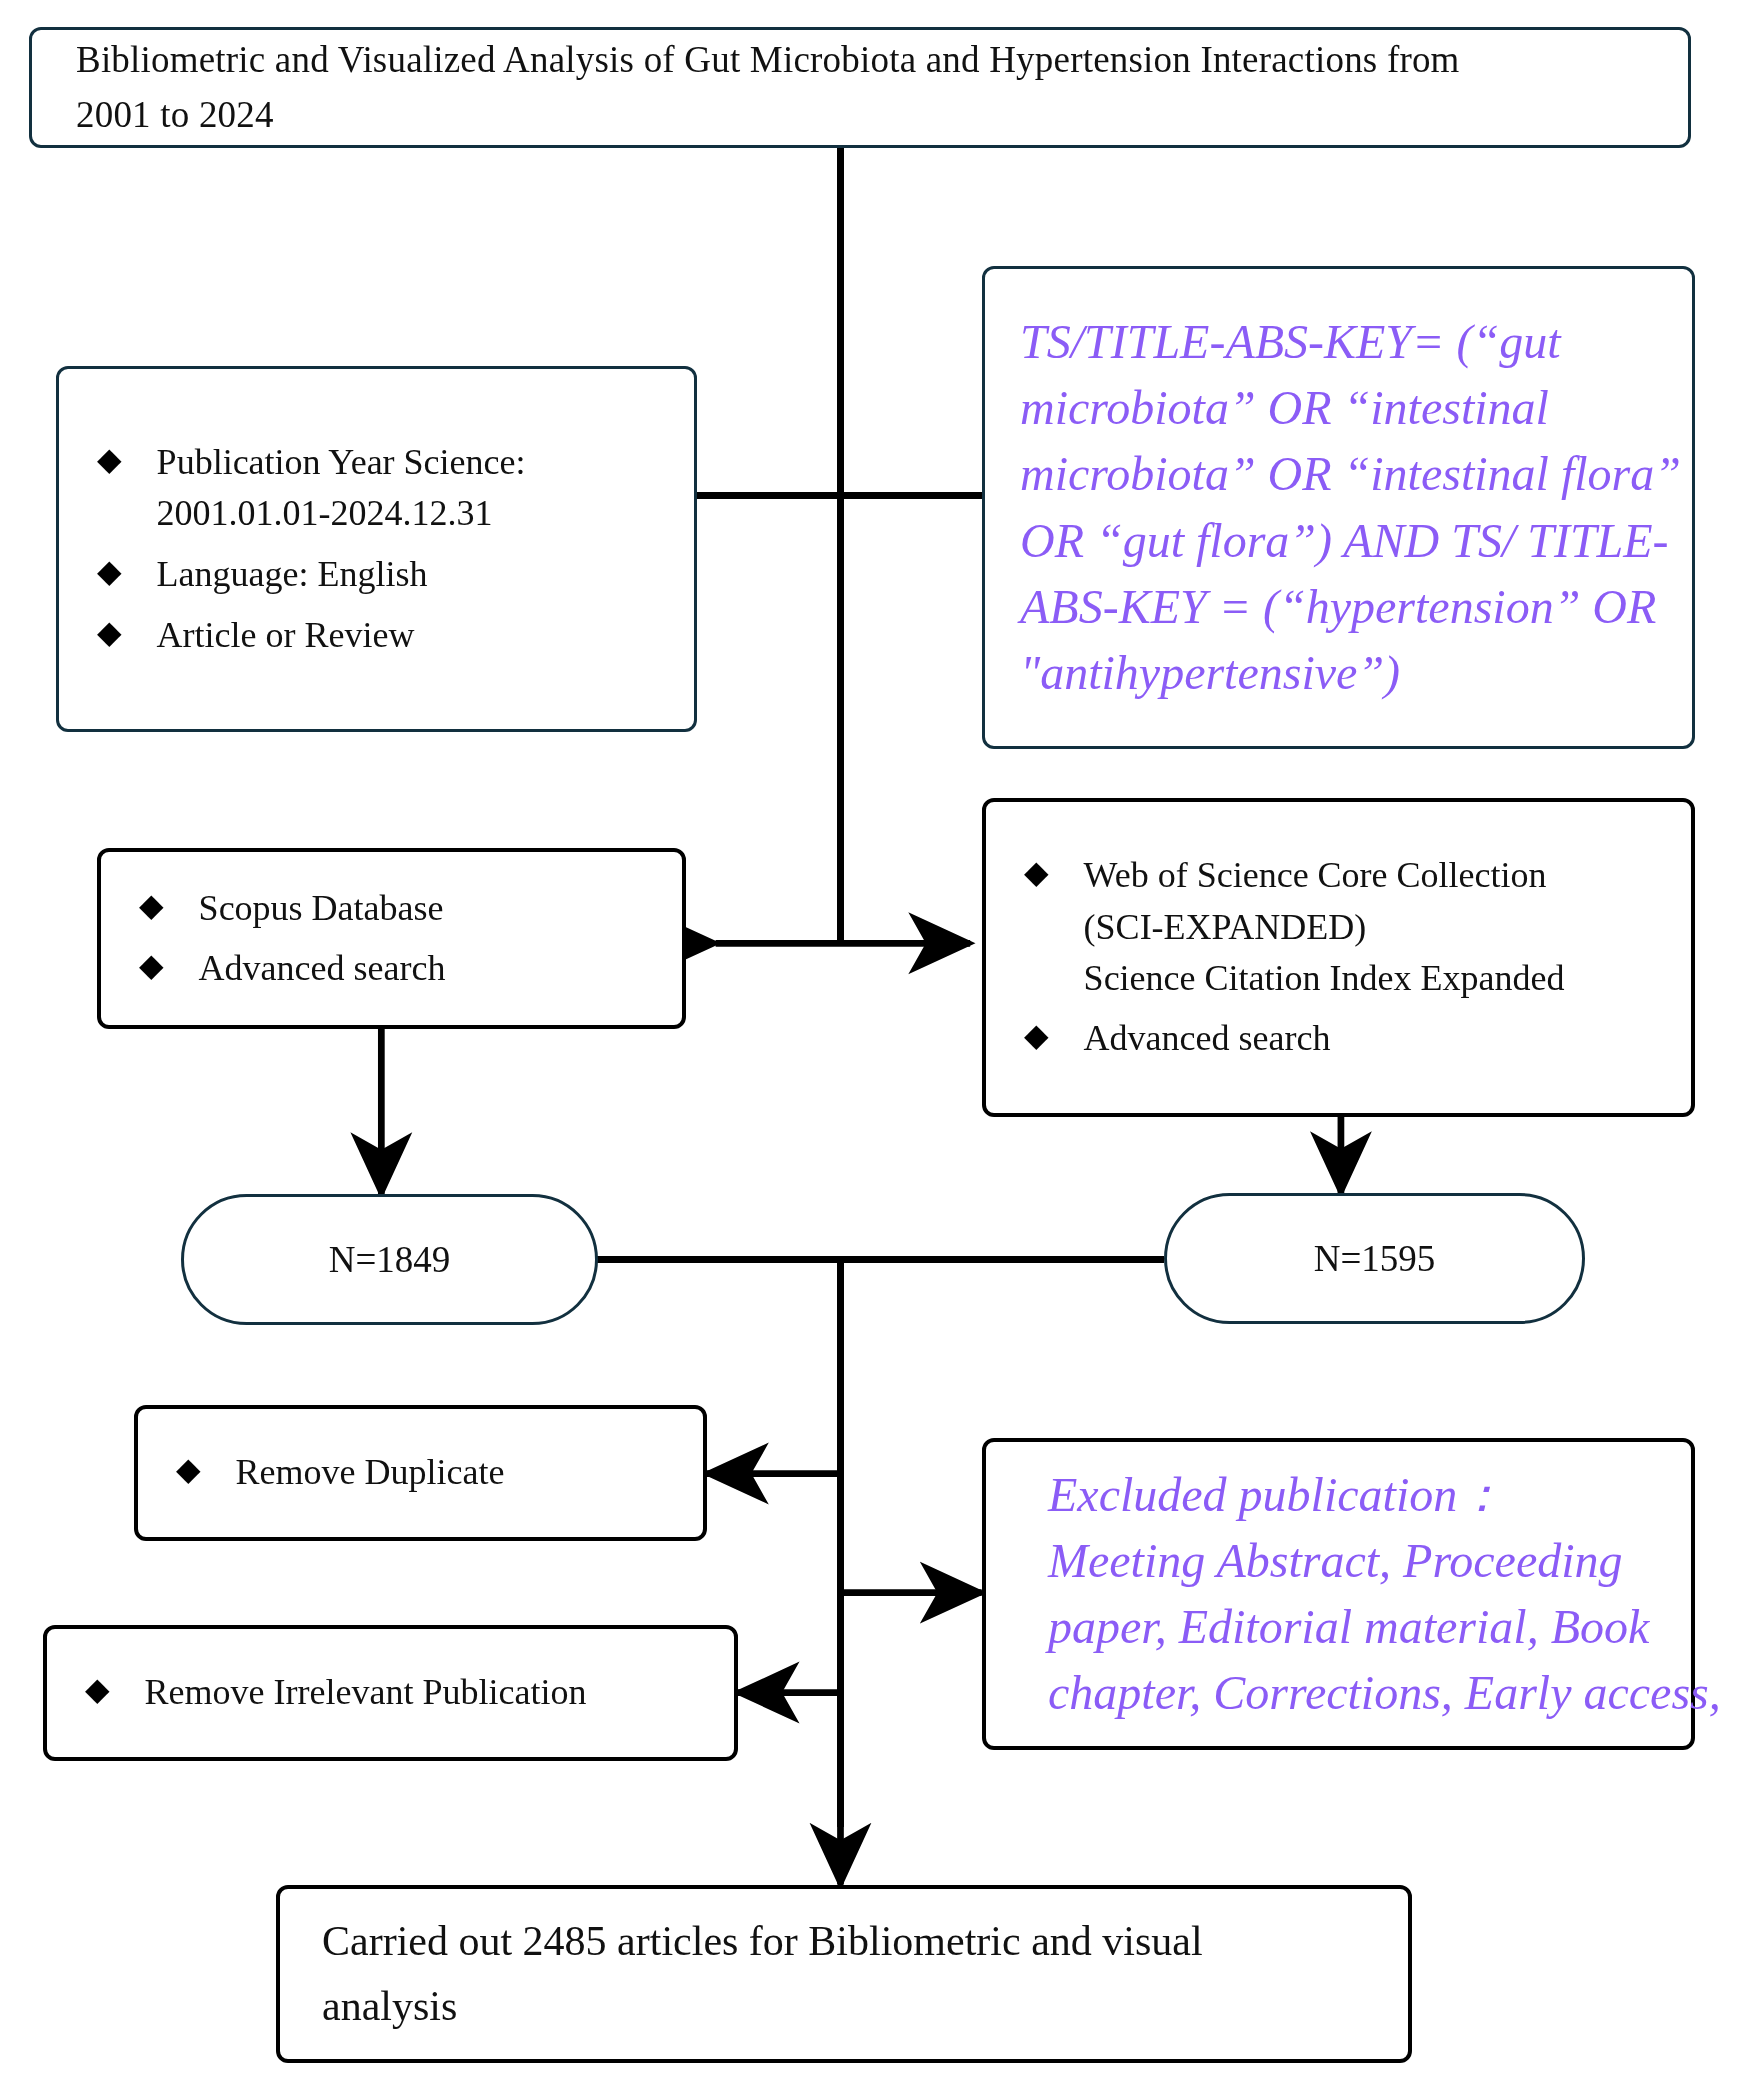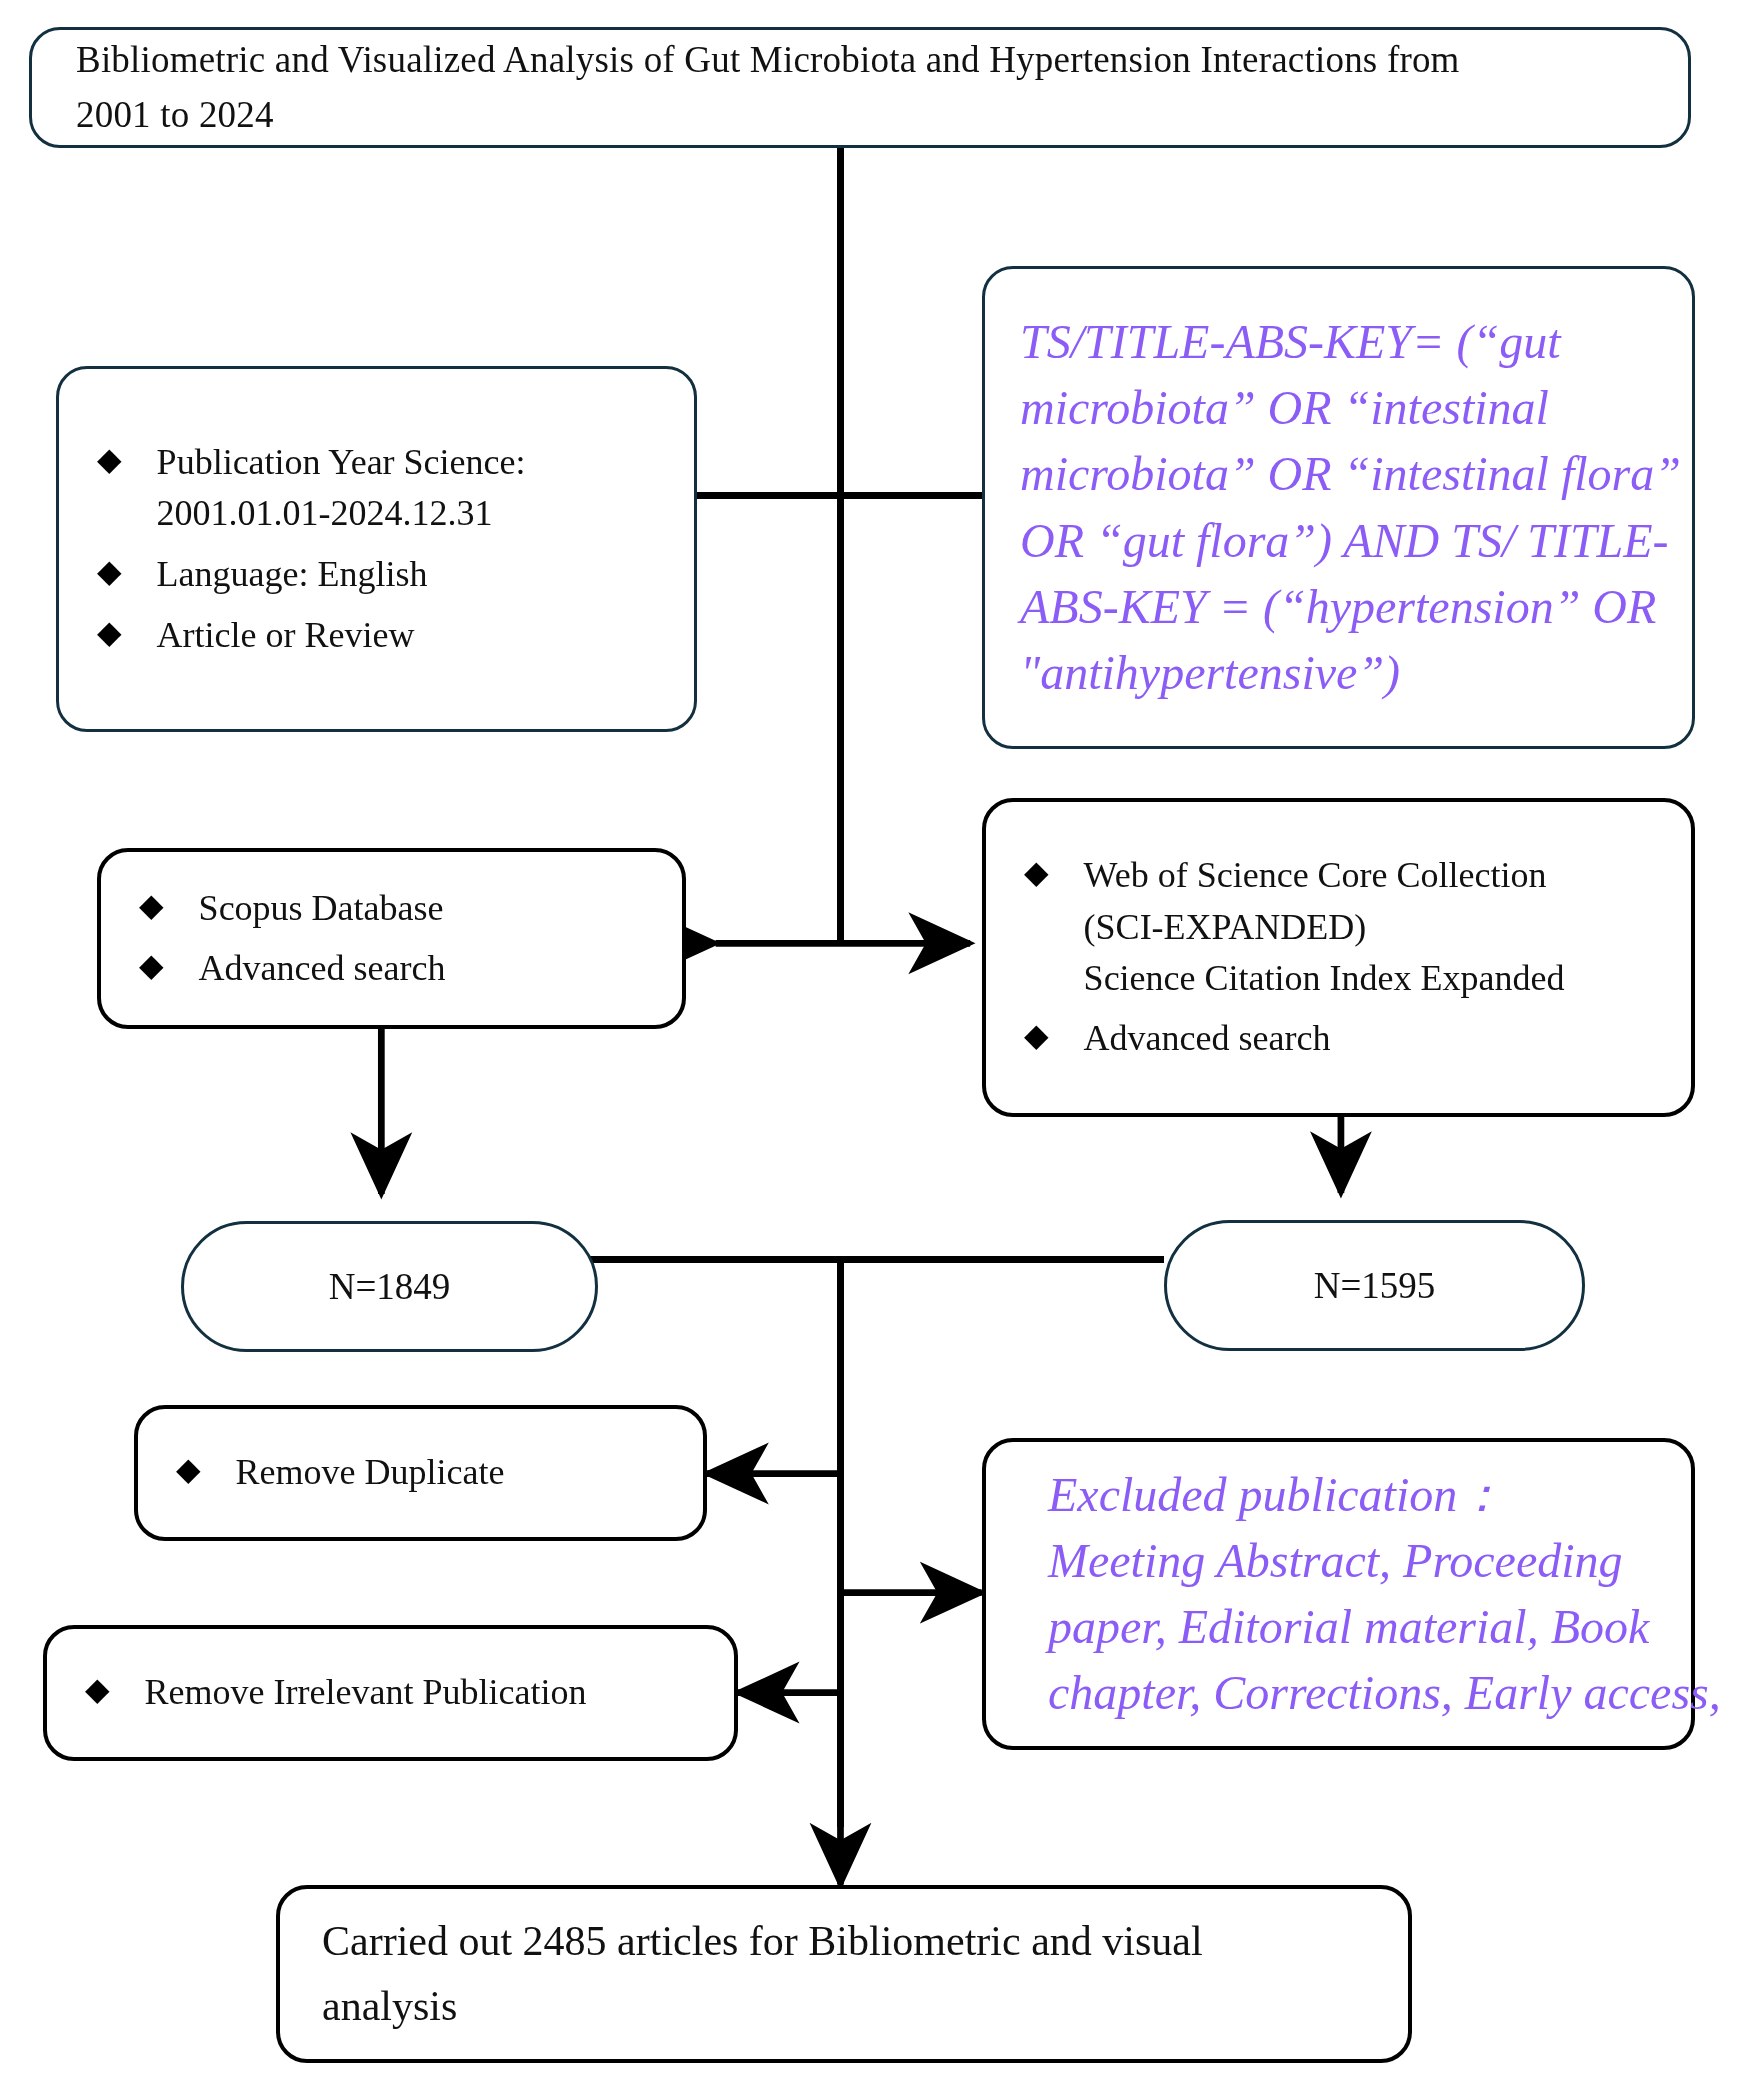--- a/index.html
+++ b/index.html
@@ -24,22 +24,22 @@
   .node{
     position:absolute;
     box-sizing:border-box;
     background:#ffffff;
     display:flex;
     flex-direction:column;
     justify-content:center;
   }
   .node.navy{ border:3.8px solid #12303f; }
   .node.black{ border:4.8px solid #000000; }
-  .rounded{ border-radius:31px; }
-  .pill{ border-radius:86px;margin-top:27px; }
+  .rounded{ border-radius:12px; }
+  .pill{ border-radius:86px; }
 
   .title-node{
     padding:29px 33px 29px 44px;
   }
   .title-line{
     font-size:37px;
     line-height:1.48;
     color:#111111;
     letter-spacing:0.2px;
     white-space:nowrap;

